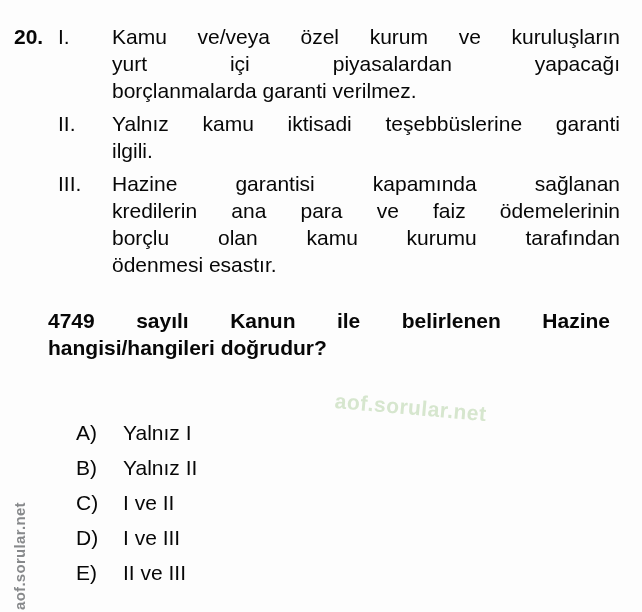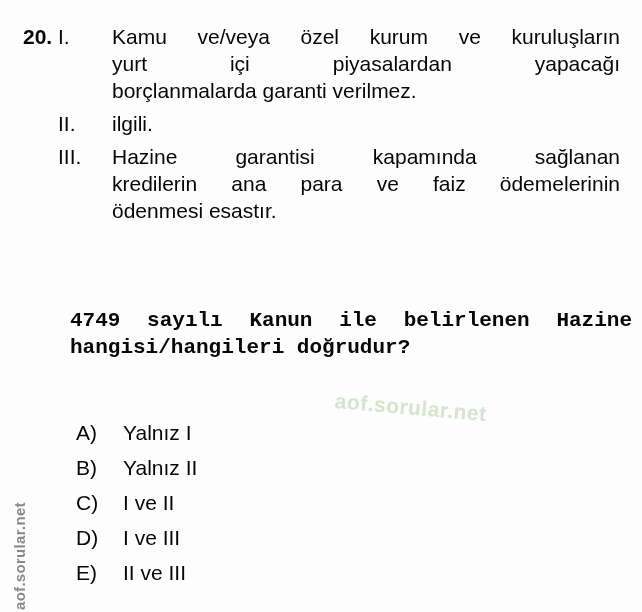--- a/index.html
+++ b/index.html
@@ -7,39 +7,39 @@
     width: 642px; height: 612px;
     background: #fdfdfd;
     font-family: "Liberation Sans", sans-serif;
     color: #070707;
     position: relative;
     overflow: hidden;
   }
   .page { position: absolute; inset: 0; }
 
   .qnum {
-    position: absolute; left: 23px; top: 23px;
+    position: absolute; left: 14px; top: 23px;
     font-size: 21px; font-weight: bold; line-height: 27px;
   }
 
   .statements {
     position: absolute; left: 58px; top: 23px; width: 562px;
     font-size: 21px; line-height: 27px;
   }
   .statement { display: flex; margin-bottom: 6px; }
   .statement:last-child { margin-bottom: 12px; }
   .numeral { flex: none; width: 54px; }
   .stext { flex: 1; min-width: 0; }
 
   .jline { text-align: justify; text-align-last: justify; }
   .lline { text-align: center; text-align-last: left; }
 
   .stem {
-    position: absolute; left: 70px; top: 307px; width: 562px;
-    font-size: 21px; font-weight: bold; line-height: 27px; font-family: Liberation Mono, monospace;
+    position: absolute; left: 48px; top: 307px; width: 562px;
+    font-size: 21px; font-weight: bold; line-height: 27px;
   }
 
   .options {
     position: absolute; left: 76px; top: 421px;
     font-size: 21px;
   }
   .option { display: flex; height: 35px; align-items: flex-start; }
   .letter { flex: none; width: 47px; }
 
   .wm-center {
@@ -71,29 +71,31 @@
       <div class="stext">
         <div class="jline">Kamu ve/veya özel kurum ve kuruluşların</div>
         <div class="jline">yurt içi piyasalardan yapacağı</div>
         <div class="lline">borçlanmalarda garanti verilmez.</div>
       </div>
     </div>
 
     <div class="statement">
       <div class="numeral">II.</div>
       <div class="stext">
+        <div class="jline">Yalnız kamu iktisadi teşebbüslerine garanti</div>
         <div class="lline">ilgili.</div>
       </div>
     </div>
 
     <div class="statement">
       <div class="numeral">III.</div>
       <div class="stext">
         <div class="jline">Hazine garantisi kapamında sağlanan</div>
         <div class="jline">kredilerin ana para ve faiz ödemelerinin</div>
+        <div class="jline">borçlu olan kamu kurumu tarafından</div>
         <div class="lline">ödenmesi esastır.</div>
       </div>
     </div>
 
   </div>
 
   <div class="stem">
     <div class="jline">4749 sayılı Kanun ile belirlenen Hazine</div>
     <div class="lline">hangisi/hangileri doğrudur?</div>
   </div>

